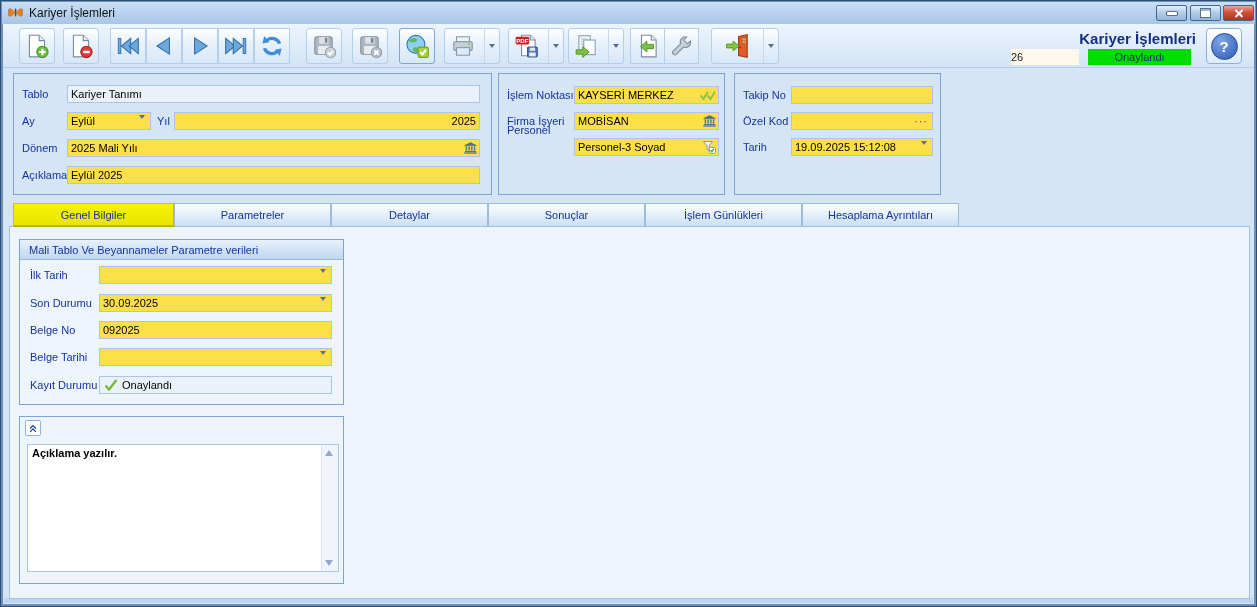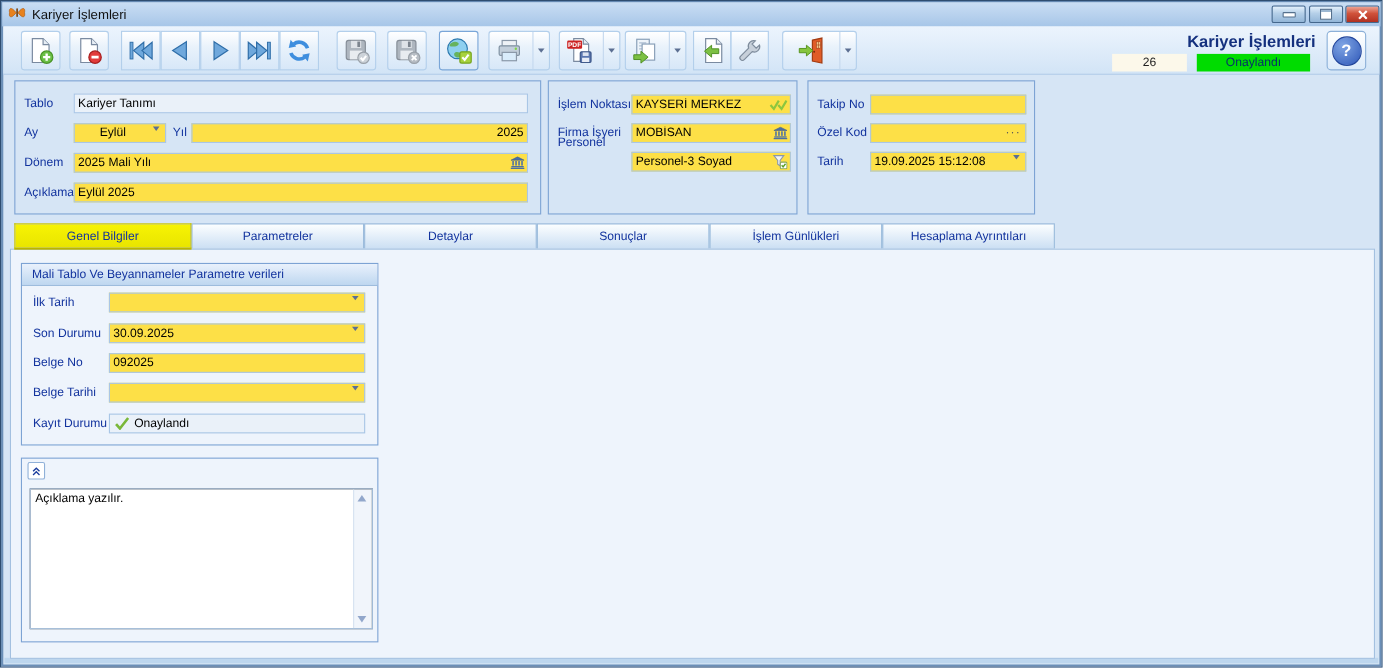--- a/index.html
+++ b/index.html
@@ -30,21 +30,21 @@
   .tbtn.grouped{border-radius:0;}
   .tbtn.sel{border-color:#7aa6d8;}
   .tbtn.composite{justify-content:flex-start;padding-left:5px;}
   .dd-seg{position:absolute;right:0;top:0;bottom:0;width:14px;border-left:1px solid #c4d8ee;
     display:flex;align-items:center;justify-content:center;}
   .arrow-dn{width:0;height:0;border-left:3.5px solid transparent;border-right:3.5px solid transparent;border-top:4px solid #5c6f92;}
   
   .form-title{position:absolute;top:29px;left:960px;width:235px;text-align:right;
     font-size:15px;font-weight:bold;color:#14307e;}
   .rec-no{position:absolute;left:1010px;top:48px;width:68px;height:16px;background:#fcf8ea;
-    text-align:center;line-height:16px;color:#222;}
+    text-align:left;line-height:16px;color:#222;}
   .status-badge{position:absolute;left:1087px;top:48px;width:103px;height:16px;background:#00dc00;
     text-align:center;line-height:16px;color:#06306a;}
   .help-btn{position:absolute;left:1205px;top:27px;width:36px;height:36px;border:1px solid #8cb0d8;border-radius:4px;
     background:linear-gradient(#ffffff,#dcebfa);box-sizing:border-box;display:flex;align-items:center;justify-content:center;cursor:pointer;}
   .help-circle{width:25px;height:25px;border-radius:50%;background:radial-gradient(circle at 35% 30%,#7fa5e4,#2e57b8);
     border:1px solid #24479c;color:#fff;font-weight:bold;font-size:15px;display:flex;align-items:center;justify-content:center;}
   
   .grp{position:absolute;border:1px solid #7da3d4;box-sizing:border-box;}
   .lbl{position:absolute;color:#12339e;white-space:nowrap;}
   .fld{position:absolute;height:18px;border:1px solid #a9c6e6;background:#fde047;box-sizing:border-box;}
@@ -60,21 +60,21 @@
     background:linear-gradient(#fcfeff,#cbdff3);color:#12339e;display:flex;align-items:center;justify-content:center;cursor:pointer;}
   .tab.active{background:linear-gradient(#f7f303,#e9e500);border-color:#c9c400;border-bottom:2px solid #b9b400;z-index:2;}
   
   .panel{position:absolute;left:8px;top:225px;width:1241px;height:373px;background:#eef4fc;
     border:1px solid #a3c0e0;box-sizing:border-box;z-index:1;}
   .grp-hdr{position:absolute;left:0;right:0;top:0;height:20px;
     background:linear-gradient(#e9f1fc,#bed7f0);border-bottom:1px solid #9dbcdd;
     color:#12339e;display:flex;align-items:center;padding-left:9px;box-sizing:border-box;}
   .collapse-btn{position:absolute;left:5px;top:3px;width:14px;height:14px;background:#fff;border:1px solid #8fb0d8;
     border-radius:2px;display:flex;align-items:center;justify-content:center;cursor:pointer;z-index:3;}
-  .memo{position:absolute;left:7px;top:27px;width:312px;height:128px;border:1px solid #a9c6e6;background:#404040;box-sizing:border-box;}
+  .memo{position:absolute;left:7px;top:27px;width:312px;height:128px;border:1px solid #a9c6e6;background:#b91c1c;box-sizing:border-box;font-weight:bold;}
   .memo textarea{width:calc(100% - 17px);height:100%;border:0;resize:none;font:inherit;padding:2px 4px;outline:none;box-sizing:border-box;}
   .vscroll{position:absolute;top:0;right:0;bottom:0;width:16px;background:#f1f5fb;border-left:1px solid #d7e3f2;}
   .tri-up{width:0;height:0;border-left:4px solid transparent;border-right:4px solid transparent;border-bottom:6px solid #92a7cb;position:absolute;top:5px;left:3px;}
   .tri-dn{width:0;height:0;border-left:4px solid transparent;border-right:4px solid transparent;border-top:6px solid #92a7cb;position:absolute;bottom:5px;left:3px;}
   .frame-bottom{position:absolute;left:3px;right:3px;bottom:3px;height:5px;background:#bdd6ee;}
 </style>
 </head>
 <body>
 
 <div class="window">
@@ -248,21 +248,21 @@
     <span class="help-circle">?</span>
   </div>
 
   <div class="grp" style="left:12px;top:72px;width:479px;height:122px;">
     <span class="lbl" style="left:8px;top:14px;">Tablo</span>
     <div class="fld ro" style="left:53px;top:11px;width:413px;">
       <input readonly="" value="Kariyer Tanımı" style="">
     </div>
     <span class="lbl" style="left:8px;top:41px;">Ay</span>
     <div class="fld" style="left:53px;top:38px;width:84px;">
-      <input style="padding-right: 16px; text-align: center;" value="Eylül">
+      <input style="padding-right: 16px;" value="Eylül">
       <span class="dd"><span class="arrow-dn"></span></span>
     </div>
     <span class="lbl" style="left:143px;top:41px;">Yıl</span>
     <div class="fld right" style="left:160px;top:38px;width:306px;">
       <input value="2025" style="">
     </div>
     <span class="lbl" style="left:8px;top:68px;">Dönem</span>
     <div class="fld" style="left:53px;top:65px;width:413px;">
       <input style="padding-right: 20px;" value="2025 Mali Yılı">
       <span class="icon-right">

